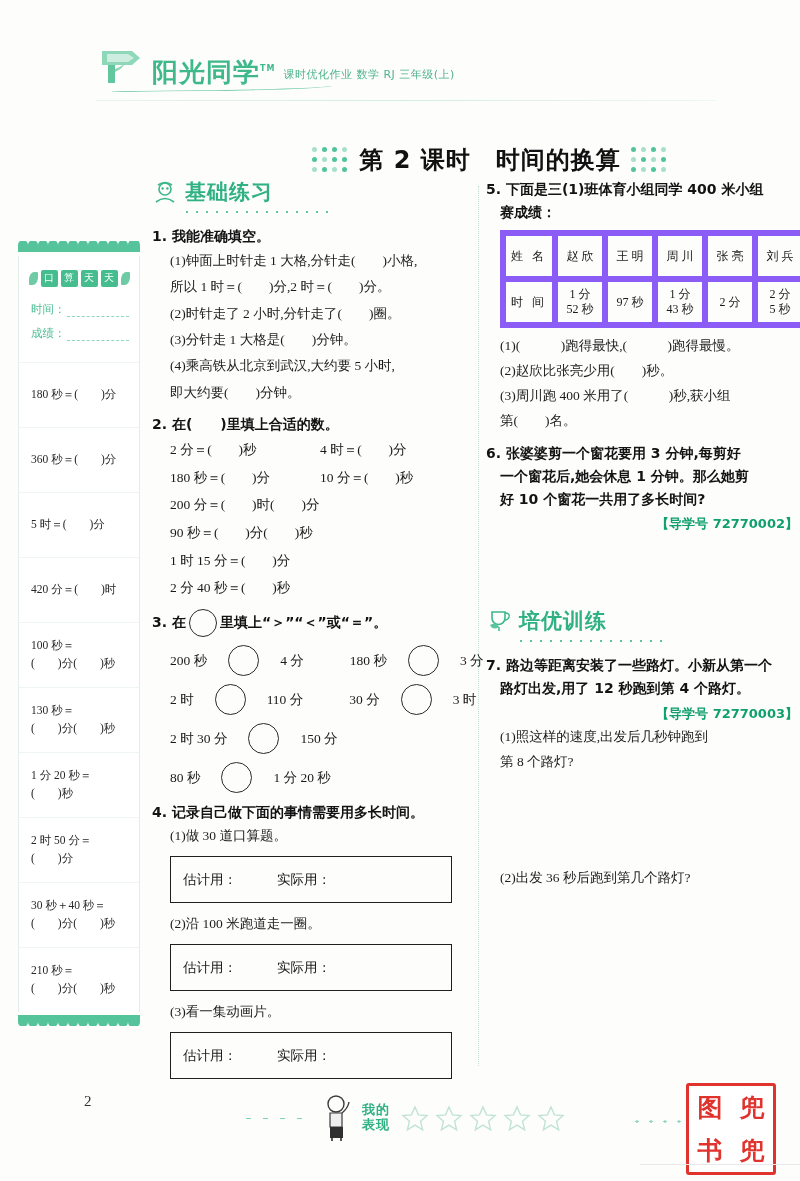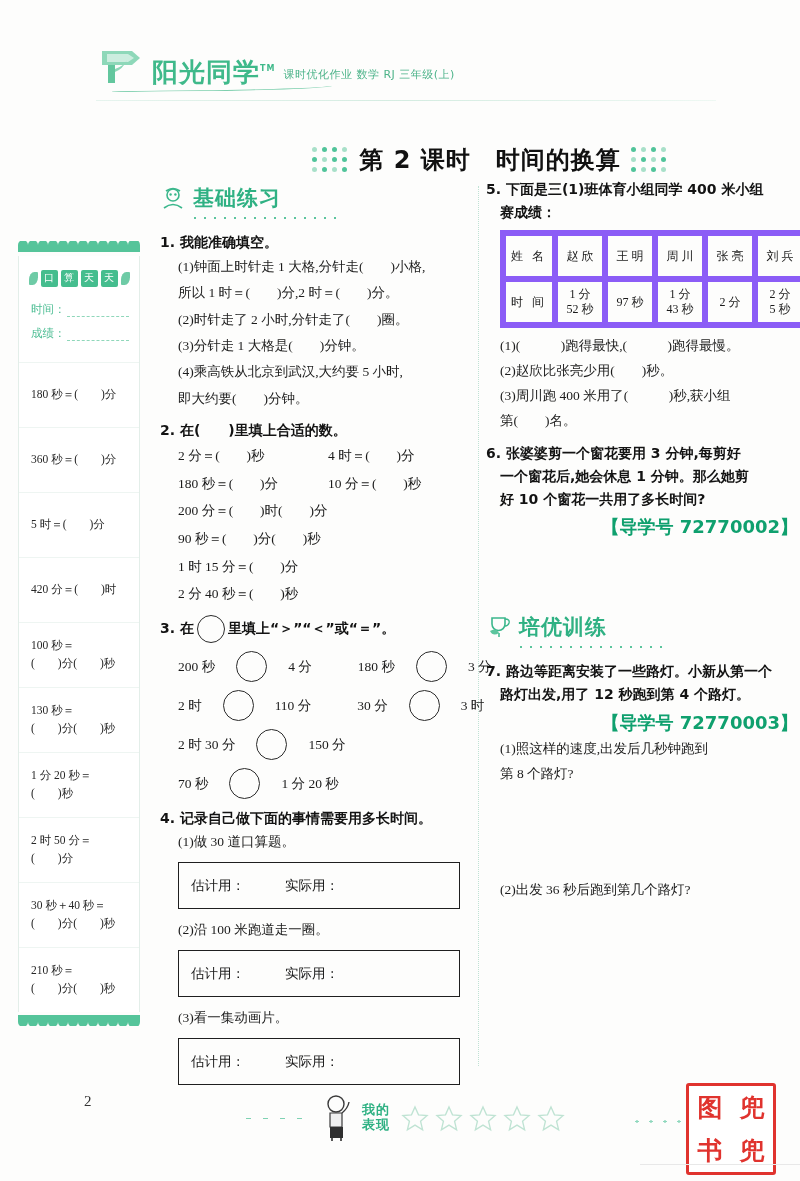--- a/index.html
+++ b/index.html
@@ -79,21 +79,21 @@
     border-top:1px solid #eef5f2;
     min-height:56px;display:flex;flex-direction:column;justify-content:center;
     padding:4px 6px 4px 12px;
     font-size:11.5px;line-height:1.55;color:#262626;
     font-family:"Liberation Serif",serif;
   }
   .side-item .l2{padding-left:0;}
   .side-foot-wave{height:11px;width:122px;transform:scaleY(-1);}
 
   
-  .colL{position:absolute;left:160px;top:178px;width:322px;margin-top:6px;}
+  .colL{position:absolute;left:152px;top:178px;width:322px;}
   .colR{position:absolute;left:486px;top:178px;width:312px;}
   .divider{
     position:absolute;left:478px;top:186px;height:880px;width:0;
     border-left:1.4px dotted #bfe2d4;
   }
 
   
   .sec-head{display:flex;align-items:center;gap:7px;margin-bottom:2px;}
   .sec-badge{width:26px;height:24px;position:relative;flex:none;}
   .sec-title{
@@ -146,21 +146,21 @@
     text-align:center;vertical-align:middle;
     padding:3px 2px;line-height:1.25;
     min-width:40px;height:34px;
   }
   .score-table td.hdr{letter-spacing:3px;min-width:42px;}
   .score-table td.lab{letter-spacing:3px;}
 
   
   .daoxue{
     text-align:right;font-family:"DejaVu Sans",sans-serif;
-    font-size:18px;font-weight:bold;color:#0fa06e;margin:4px 0 2px 0;
+    font-size:13px;font-weight:bold;color:#0fa06e;margin:4px 0 2px 0;
   }
 
   
   .footer{position:absolute;left:0;top:1078px;width:800px;height:103px;}
   .page-no{
     position:absolute;left:84px;top:1093px;
     font-family:"Liberation Serif",serif;font-size:15px;color:#333;
   }
   .foot-center{
     position:absolute;left:240px;top:1094px;width:370px;
@@ -398,21 +398,21 @@
         </div>
         <div class="q3row">
           <span class="cmp">
             <span>2 时 30 分</span>
             <span class="circ"></span>
             <span>150 分</span>
           </span>
         </div>
         <div class="q3row">
           <span class="cmp">
-            <span>70 秒</span>
+            <span>80 秒</span>
             <span class="circ"></span>
             <span>1 分 20 秒</span>
           </span>
         </div>
       </div>
     </div>
 
     <div class="q">
       <div class="q-title">4. 记录自己做下面的事情需要用多长时间。</div>
       <div class="q-body tight">(1)做 30 道口算题。</div>

